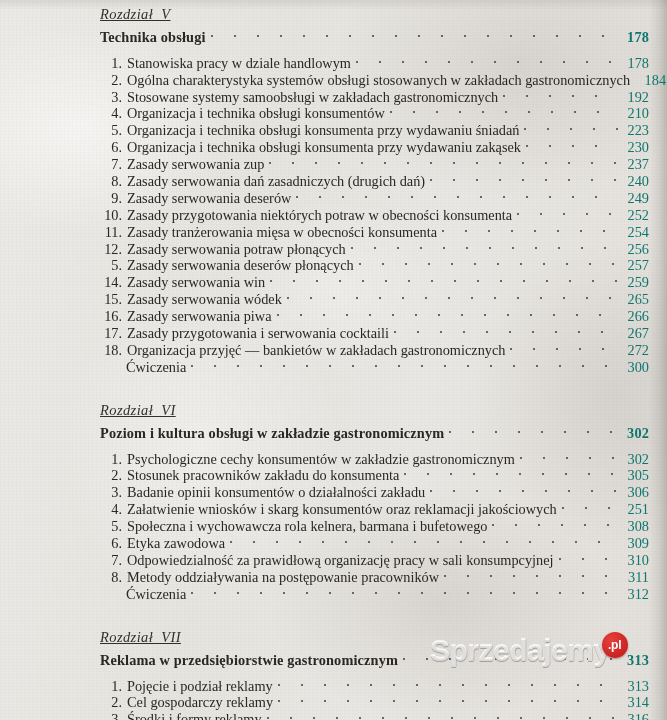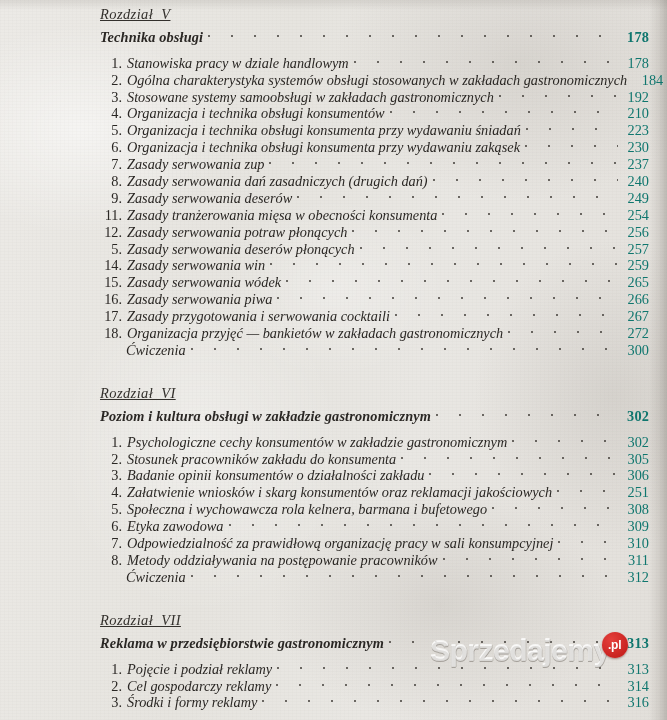--- a/index.html
+++ b/index.html
@@ -71,21 +71,20 @@
   }
   .row .num{
     flex:0 0 auto;
     text-align:right;
     color:#2a2724;
   }
   .row .label{
     flex:0 0 auto;
     padding-left:4px;
     color:#2a2724;
-    font-style:italic;
   }
   .row .leader{
     flex:1 1 auto;
     overflow:hidden;
     margin:0 5px 0 5px;
     position:relative;
     height:16.9px;
   }
   .row .leader::after{
     content:"";
@@ -215,20 +214,26 @@
       <span class="leader"></span>
       <span class="page">240</span>
     </div>
     <div class="row item">
       <span class="num">9.</span>
       <span class="label">Zasady  serwowania  deserów</span>
       <span class="leader"></span>
       <span class="page">249</span>
     </div>
     <div class="row item">
+      <span class="num">10.</span>
+      <span class="label">Zasady przygotowania niektórych potraw w obecności konsumenta</span>
+      <span class="leader"></span>
+      <span class="page">252</span>
+    </div>
+    <div class="row item">
       <span class="num">11.</span>
       <span class="label">Zasady tranżerowania mięsa w obecności konsumenta</span>
       <span class="leader"></span>
       <span class="page">254</span>
     </div>
     <div class="row item">
       <span class="num">12.</span>
       <span class="label">Zasady serwowania potraw płonących</span>
       <span class="leader"></span>
       <span class="page">256</span>

